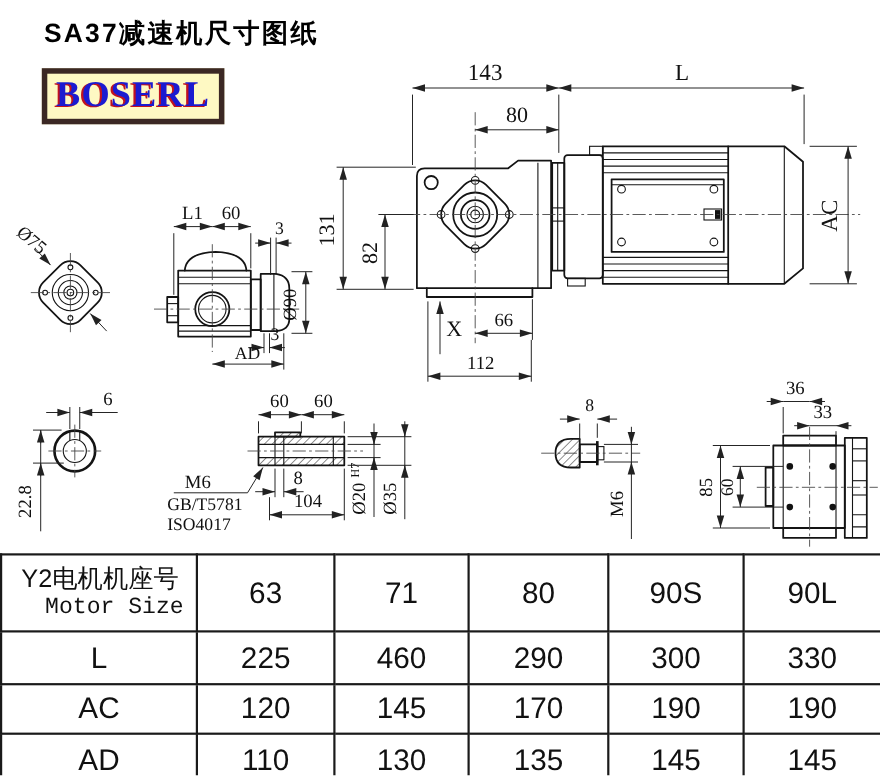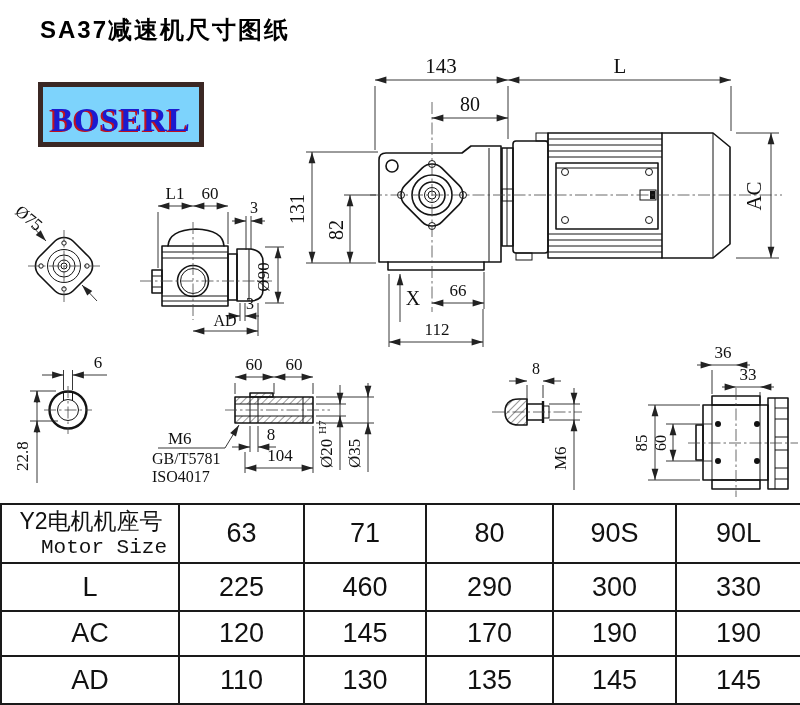--- a/index.html
+++ b/index.html
@@ -1,21 +1,21 @@
 <!DOCTYPE html>
 <html><head>
 <meta charset="utf-8">
 <style>
   html,body{margin:0;padding:0;background:#fff;}
   #stage{position:relative;width:800px;height:705px;background:#fff;overflow:hidden;
          font-family:"Liberation Sans",sans-serif;}
   #page-title{position:absolute;left:40px;top:14px;font-size:24px;font-weight:bold;
          letter-spacing:2px;color:#000;}
-  #logo{position:absolute;left:38px;top:62px;border:5px solid #3b2824;background:#7dd3fc;
-        padding:15px 8px 3px 8px;margin-top:20px;}
+  #logo{position:absolute;left:38px;top:62px;border:5px solid #3b2824;background:#fef9c3;
+        padding:1px 8px 3px 8px;}
   #logo span{font-family:"Liberation Serif",serif;font-weight:bold;font-size:33px;
         color:#1b1bd0;text-shadow:-2px 1px 0 #c1121f;letter-spacing:1px;}
   svg{position:absolute;left:0;top:0;}
   .ol{stroke:#141414;stroke-width:1.6;fill:none;stroke-linejoin:round;stroke-linecap:round;}
   .ob{stroke:#141414;stroke-width:2.4;fill:none;}
   .th{stroke:#141414;stroke-width:1;fill:none;}
   .dim{stroke:#222;stroke-width:0.9;fill:none;}
   .cl{stroke:#444;stroke-width:0.8;fill:none;stroke-dasharray:12 3 2.5 3;}
   .dt{font-family:"Liberation Serif",serif;font-size:17px;fill:#111;text-anchor:middle;}
   .dt21{font-size:21px;}
@@ -348,21 +348,21 @@
   <table id="spec-table">
     <colgroup>
       <col style="width:178px">
         <col style="width:125px">
         <col style="width:122px">
       <col style="width:127px">
         <col style="width:123px">
         <col style="width:125px">
     </colgroup>
     <tbody>
-        <tr style="height:59px">
+        <tr style="height:70px">
       <td class="hcell">
         <div class="hcn">Y2电机机座号</div>
         <div class="hen">Motor Size</div>
       </td>
       <td class="hdr">63</td>
       <td class="hdr">71</td>
       <td class="hdr">80</td>
       <td class="hdr">90S</td>
       <td class="hdr">90L</td>
     </tr>

